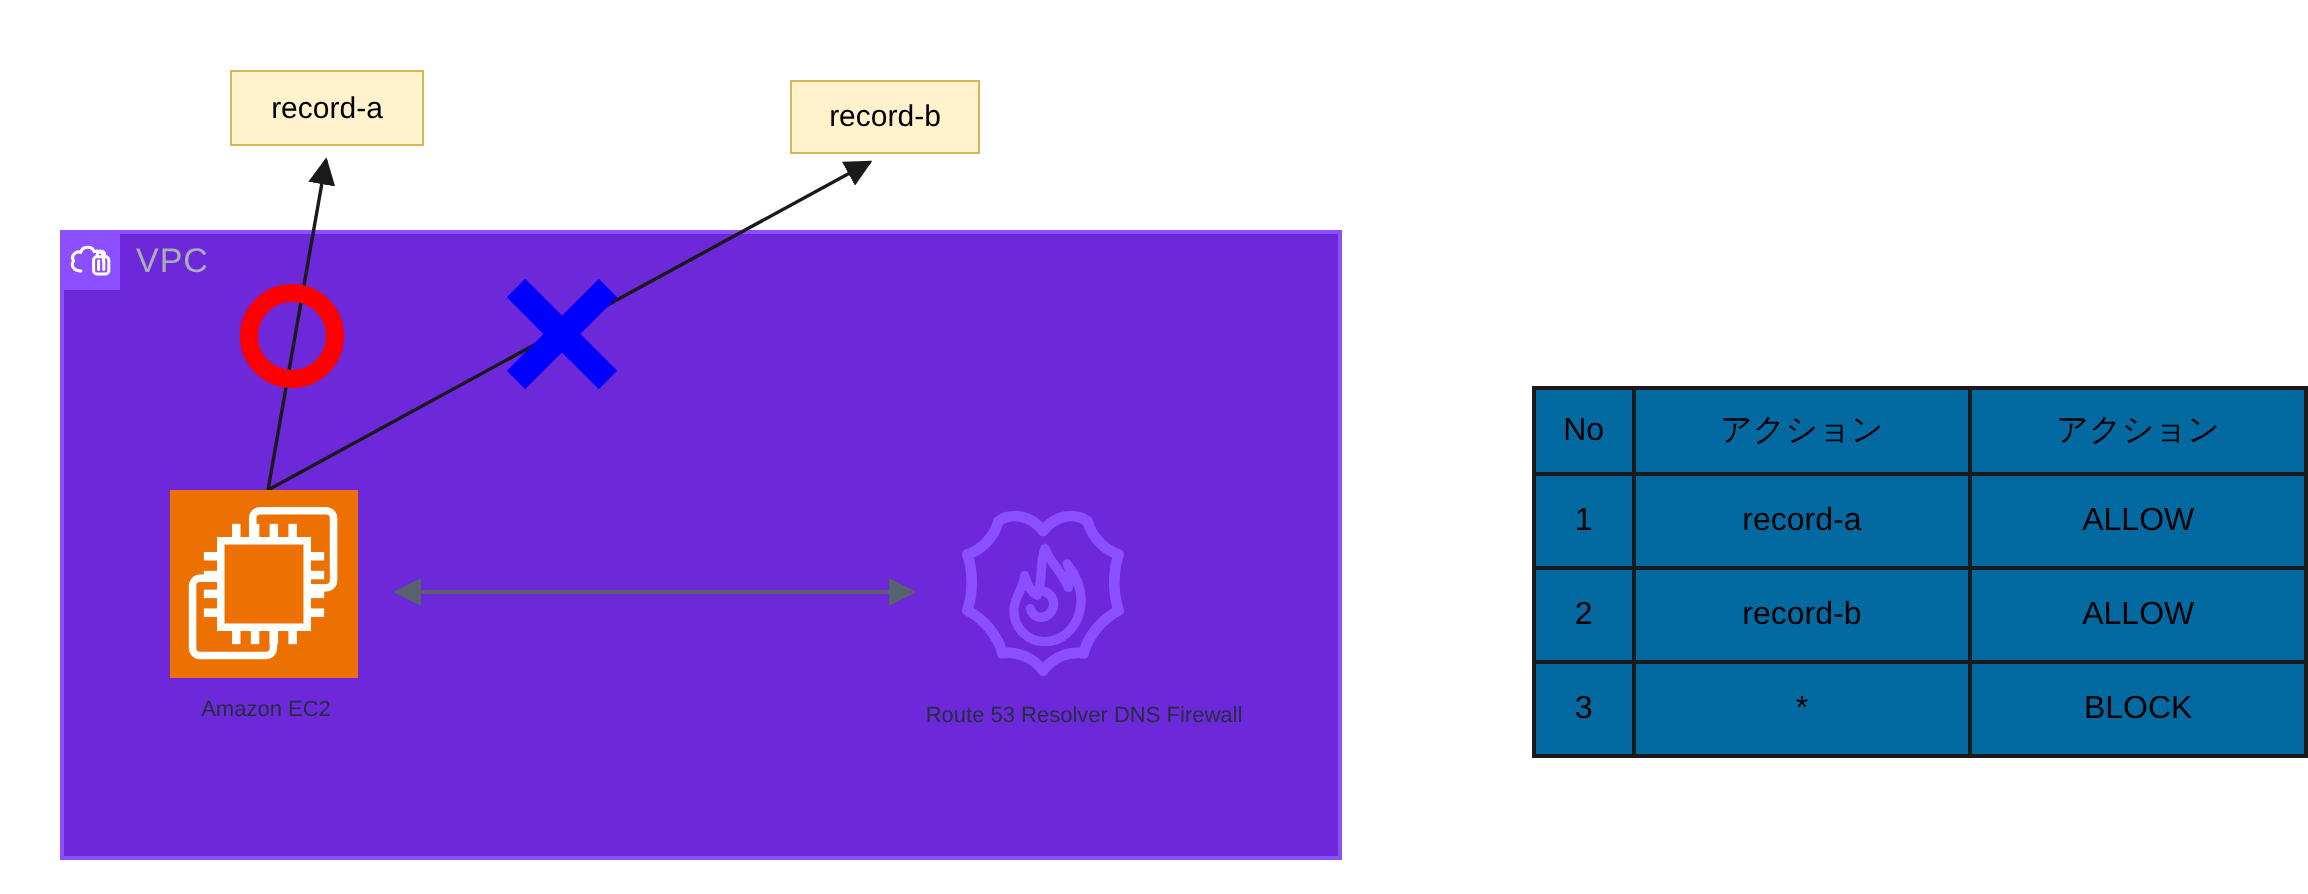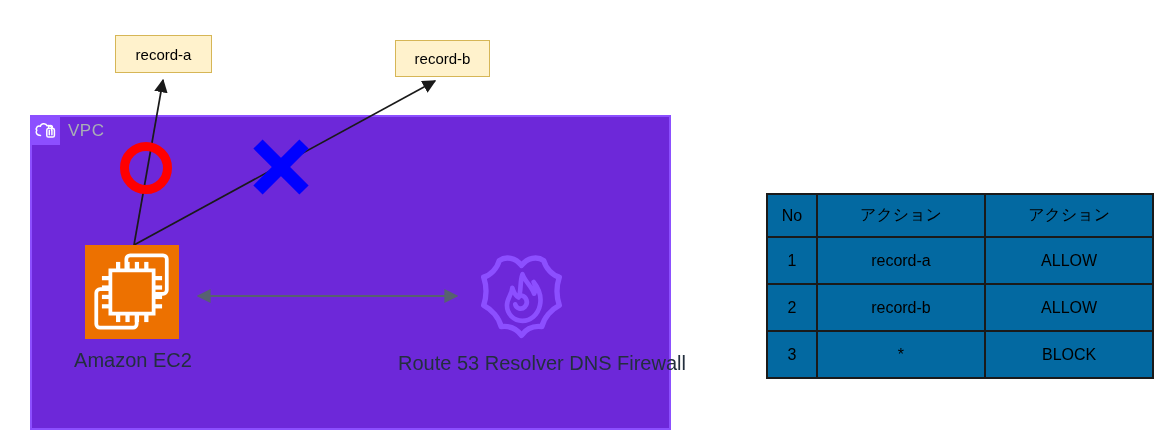--- a/index.html
+++ b/index.html
@@ -28,21 +28,21 @@
     display:flex;align-items:center;justify-content:center;
     font-size:15px;color:#000000;z-index:4;
   }
   .record-a{left:115px;top:35px;width:95px;height:36px;}
   .record-b{left:395px;top:40px;width:93px;height:35px;}
   
   .aws-icon{position:absolute;z-index:4;}
   .ec2-icon{left:85px;top:245px;width:94px;height:94px;}
   .shield-icon{left:473px;top:250px;width:97px;height:97px;}
   .icon-label{
-    position:absolute;color:#232F3E;font-size:20px;text-align:center;z-index:4;
+    position:absolute;color:#232F3E;font-size:11px;text-align:center;z-index:4;
   }
   .ec2-label{left:43px;top:349px;width:180px;}
   .shield-label{left:372px;top:352px;width:340px;}
   
   .rules-table{
     position:absolute;left:766px;top:193px;z-index:4;
     border-collapse:collapse;table-layout:fixed;
     font-size:16px;color:#000000;background:#0369a1;
   }
   .rules-table th,.rules-table td{

